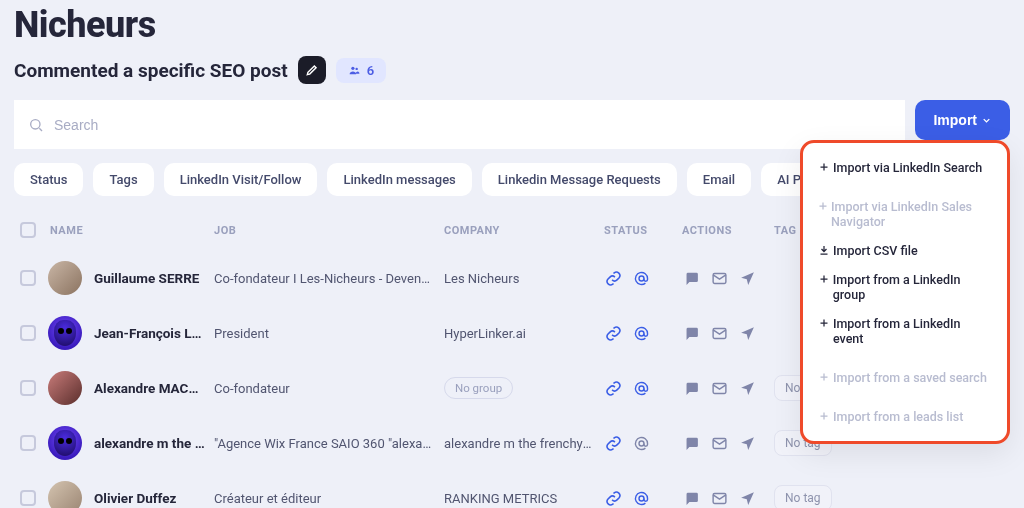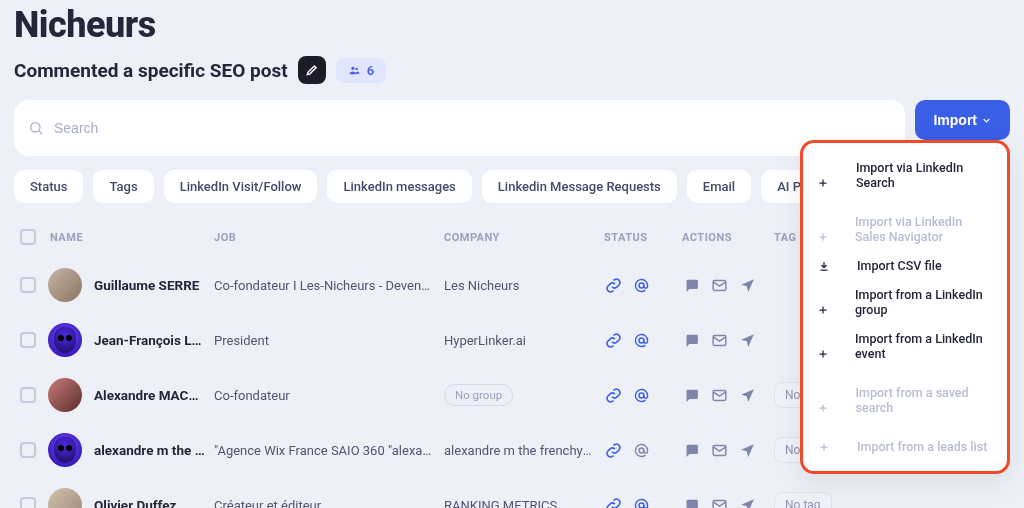--- a/index.html
+++ b/index.html
@@ -21,21 +21,21 @@
   }
   .black-btn svg { width: 14px; height: 14px; }
   .count-pill {
     display: flex; align-items: center; gap: 6px;
     background: #e1e6ff; color: #4c5de4;
     font-size: 13px; font-weight: 600;
     padding: 5px 12px; border-radius: 8px;
   }
   .search-row { display: flex; gap: 10px; margin-top: 16px; position: relative; }
   .search-box {
-    flex: 1; background: #fff; border-radius: 14px; height: 56px;
+    flex: 1; background: #fff; border-radius: 0; height: 49px;
     display: flex; align-items: center; padding: 0 14px; gap: 10px;
     color: #a8acc4;
   }
   .search-box input {
     border: none; outline: none; flex: 1; font-size: 14px;
     background: transparent; color: #333;
   }
   .search-box input::placeholder { color: #a8acc4; }
   .import-btn {
     background: #3b5ee6; color: #fff; border: none;
@@ -94,21 +94,21 @@
   }
   
   .dropdown {
     position: absolute; top: 140px; right: 14px;
     width: 210px; background: #fff;
     border: 3px solid #ef4a2a; border-radius: 14px;
     padding: 10px 0; z-index: 50;
     box-shadow: 0 10px 30px rgba(0,0,0,0.08);
   }
   .dd-item {
-    display: flex; align-items: flex-end; gap: 26px;
+    display: flex; align-items: flex-start; gap: 2px;
     padding: 7px 14px; font-size: 12.5px; font-weight: 500;
     color: #25263a; cursor: pointer;
   }
   .dd-item.disabled { color: #b8bcd0; margin-top: 10px; }
   .dd-icon { width: 14px; height: 14px; display:inline-flex; align-items:center; justify-content:center; }
   
   .th-name { grid-column: 2 / span 2; padding-left: 2px; }
 </style>
 </head>
 <body>

